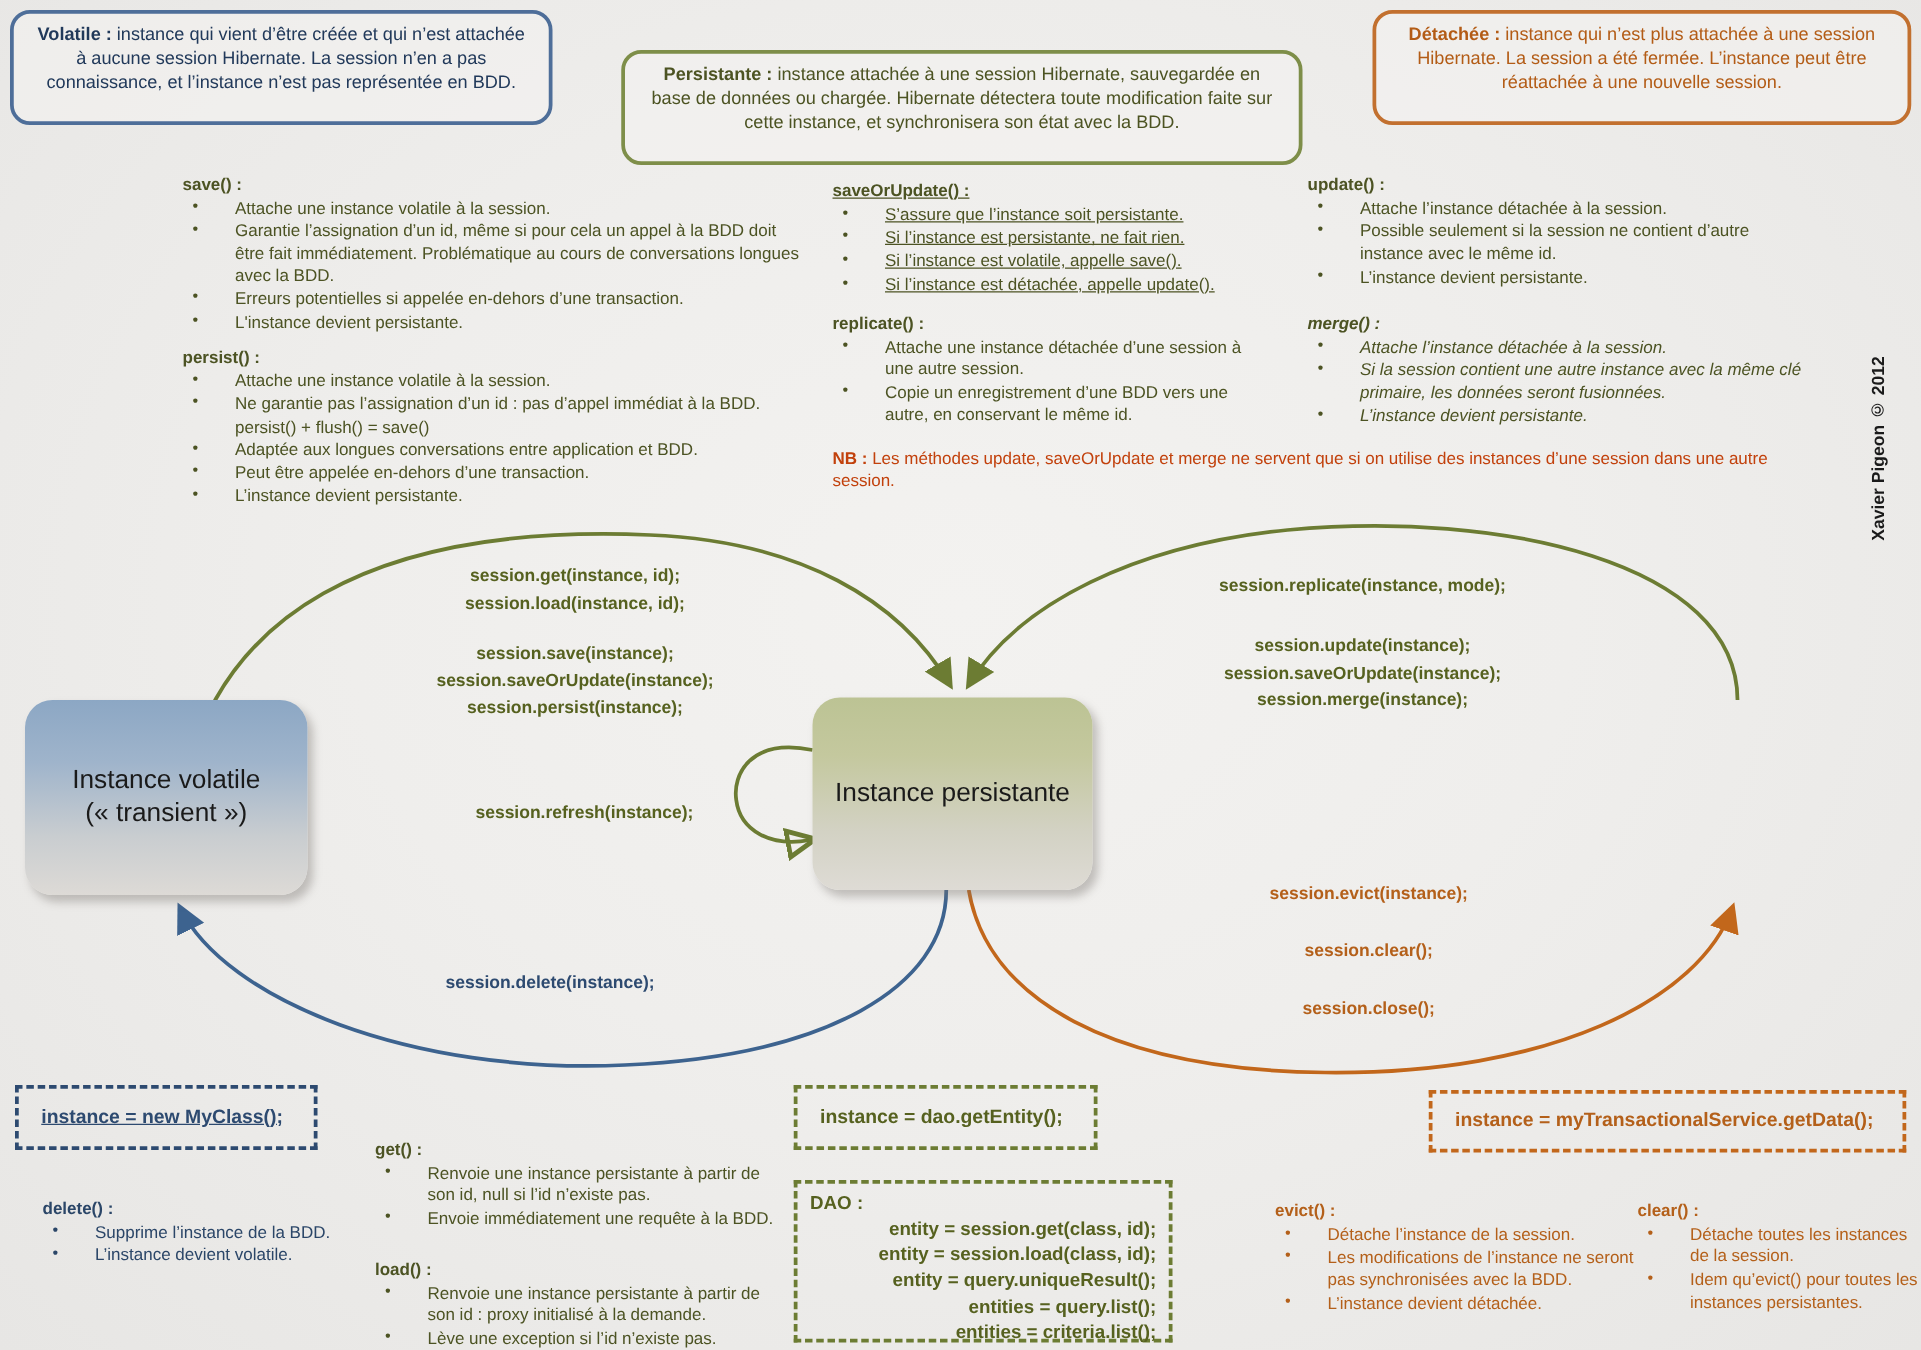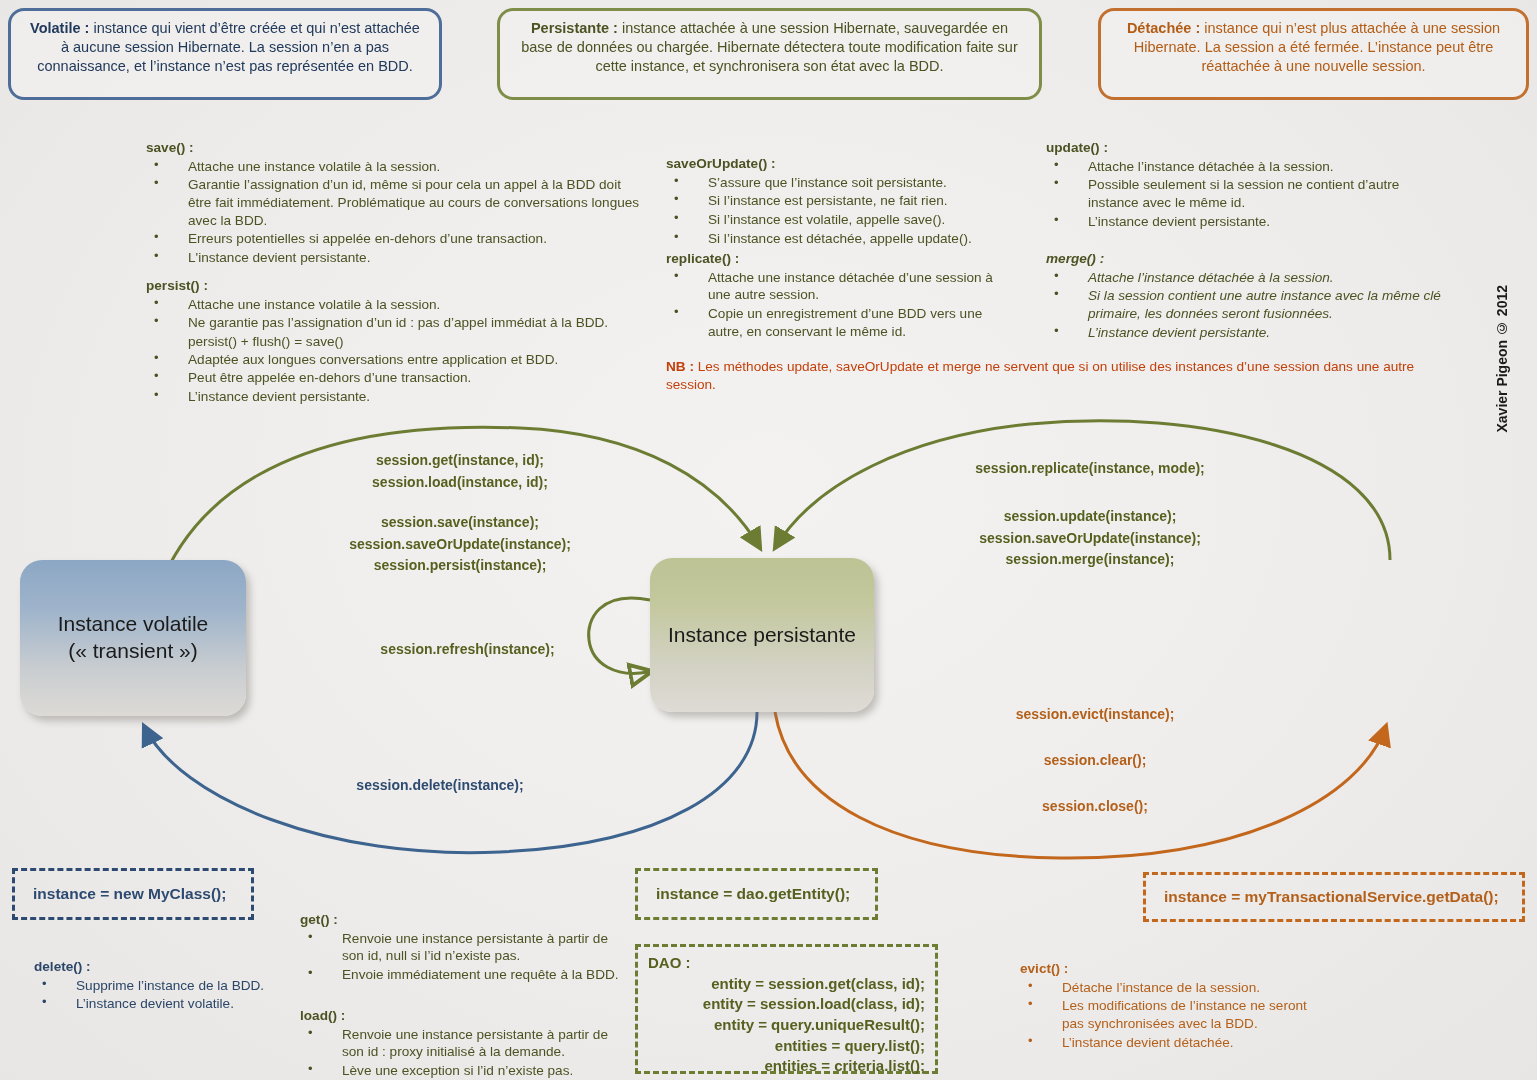--- a/index.html
+++ b/index.html
@@ -19,21 +19,21 @@
     border:3px solid #4a6b94;
     background:rgba(244,243,241,0.55);
     text-align:center;
     padding:8px 14px;
     line-height:1.32;
   }
   .legend .t{font-size:14.5px;color:#1f3a5c;}
   .legend b{font-weight:bold;}
   .legend.blue{border-color:#4e6e99;}
   .legend.blue .t{color:#21395a;}
-  .legend.green{border-color:#7e8e49;}
+  .legend.green{border-color:#7e8e49;margin-top:32px;}
   .legend.green .t{color:#4c5322;}
   .legend.orange{border-color:#c2702f;}
   .legend.orange .t{color:#b35c16;}
 
   
   .note{color:#4c5323;font-size:13.6px;line-height:1.30;}
   .note .hd{font-weight:bold;margin-bottom:1px;}
   .note ul{list-style:none;margin:0 0 0 0;padding:0;}
   .note li{position:relative;padding-left:42px;margin:0 0 1px 0;}
   .note li:before{content:"\2022";position:absolute;left:8px;top:-1px;font-size:13px;}
@@ -157,21 +157,21 @@
       <li>Ne garantie pas l’assignation d’un id : pas d’appel immédiat à la BDD.</li>
     </ul>
     <div class="plain">persist() + flush() = save()</div>
     <ul>
       <li>Adaptée aux longues conversations entre application et BDD.</li>
       <li>Peut être appelée en-dehors d’une transaction.</li>
       <li>L’instance devient persistante.</li>
     </ul>
   </div>
 
-  <div class="note abs" style="left:666px;top:155px;width:360px;">
+  <div class="note abs" style="left:666px;top:144px;width:360px;text-decoration:underline;">
     <div class="hd">saveOrUpdate() :</div>
     <ul>
       <li>S’assure que l’instance soit persistante.</li>
       <li>Si l’instance est persistante, ne fait rien.</li>
       <li>Si l’instance est volatile, appelle save().</li>
       <li>Si l’instance est détachée, appelle update().</li>
     </ul>
   </div>
 
   <div class="note abs" style="left:666px;top:250px;width:340px;">
@@ -238,21 +238,21 @@
   <div class="lbl green abs" style="left:930px;top:506px;width:320px;">
     <div>session.update(instance);</div>
     <div>session.saveOrUpdate(instance);</div>
     <div>session.merge(instance);</div>
   </div>
 
   <div class="lbl orange abs" style="left:965px;top:704px;width:260px;">session.evict(instance);</div>
   <div class="lbl orange abs" style="left:965px;top:750px;width:260px;">session.clear();</div>
   <div class="lbl orange abs" style="left:965px;top:796px;width:260px;">session.close();</div>
 
-  <div class="dash abs" style="left:12px;top:868px;width:242px;height:52px;">
+  <div class="dash abs" style="left:12px;top:868px;width:242px;height:52px;text-decoration:underline;">
     <span>instance = new MyClass();</span>
   </div>
 
   <div class="dash orange abs" style="left:1143px;top:872px;width:382px;height:50px;">
     <span>instance = myTransactionalService.getData();</span>
   </div>
 
   <div class="dash green abs" style="left:635px;top:868px;width:243px;height:52px;">
     <span>instance = dao.getEntity();</span>
   </div>
@@ -294,14 +294,21 @@
 
   <div class="note orange abs" style="left:1020px;top:960px;width:290px;">
     <div class="hd">evict() :</div>
     <ul>
       <li>Détache l’instance de la session.</li>
       <li>Les modifications de l’instance ne seront pas synchronisées avec la BDD.</li>
       <li>L’instance devient détachée.</li>
     </ul>
   </div>
 
+  <div class="note orange abs" style="left:1310px;top:960px;width:225px;">
+    <div class="hd">clear() :</div>
+    <ul>
+      <li>Détache toutes les instances de la session.</li>
+      <li>Idem qu’evict() pour toutes les instances persistantes.</li>
+    </ul>
+  </div>
 
 </div>
 
 </body></html>

